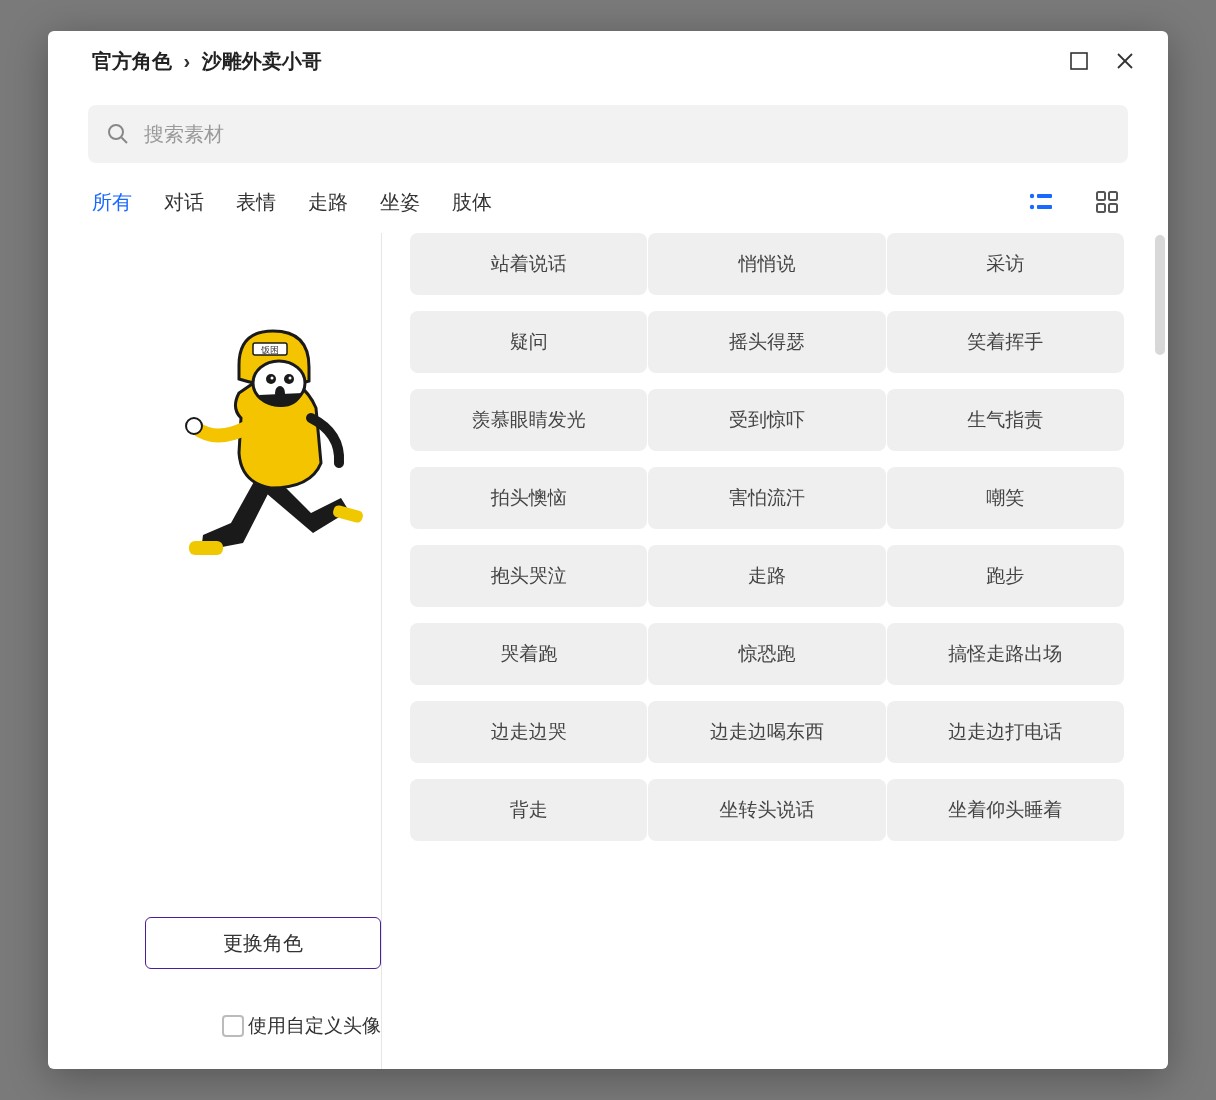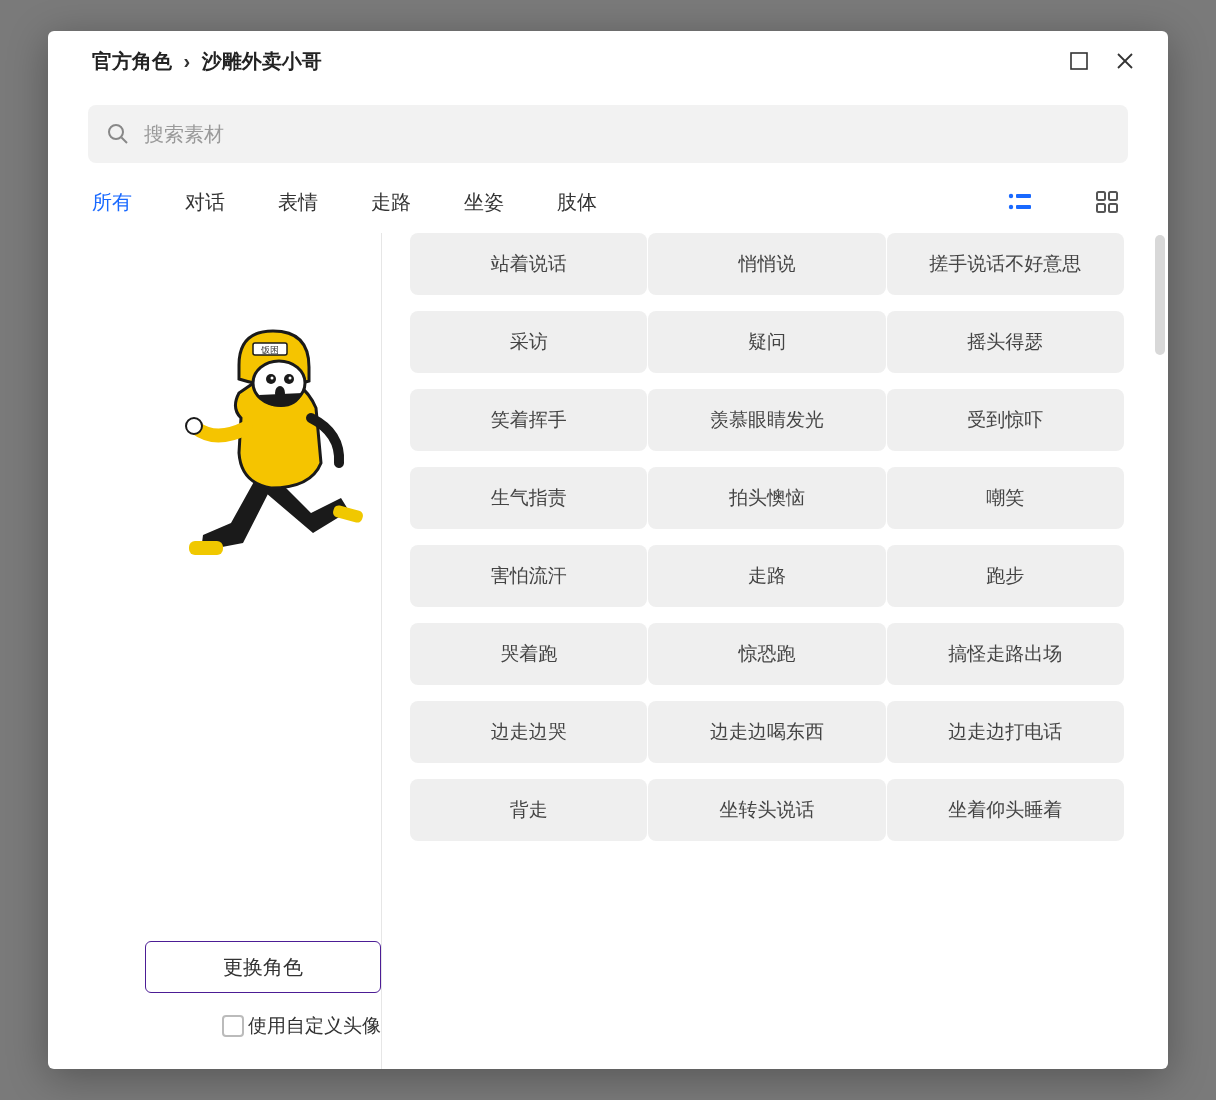--- a/index.html
+++ b/index.html
@@ -63,21 +63,21 @@
   font-size: 20px;
   color: #555;
   margin-left: 14px;
   outline: none;
 }
 .searchbar input::placeholder { color: #9a9a9a; }
 .tabrow {
   display: flex;
   align-items: center;
   padding: 10px 44px 14px 44px;
-  gap: 53px;
+  gap: 32px;
   font-size: 20px;
 }
 .tab { color: #333; cursor: pointer; }
 .tab.active { color: #1969ff; }
 .tabrow .spacer { flex: 1; }
 .viewbtn {
   width: 34px;
   height: 34px;
   display: flex;
   align-items: center;
@@ -116,20 +116,21 @@
   cursor: pointer;
   margin-bottom: 20px;
 }
 .checkrow {
   display: flex;
   align-items: center;
   font-size: 19px;
   color: #333;
   margin-bottom: 30px;
   gap: 4px;
+  margin-top: 24px;
 }
 .checkbox {
   width: 22px;
   height: 22px;
   border: 2px solid #bbb;
   border-radius: 4px;
   cursor: pointer;
 }
 .rightpane {
   flex: 1;
@@ -262,31 +263,31 @@
       <div class="checkrow">
         <div class="checkbox"></div>
         <span>使用自定义头像</span>
       </div>
     </div>
 
     <div class="rightpane">
       <div class="grid" id="grid">
           <div class="item">站着说话</div>
           <div class="item">悄悄说</div>
-          <div class="item">搓手说话不好意思</div>
           <div class="item">采访</div>
           <div class="item">疑问</div>
           <div class="item">摇头得瑟</div>
           <div class="item">笑着挥手</div>
           <div class="item">羡慕眼睛发光</div>
           <div class="item">受到惊吓</div>
           <div class="item">生气指责</div>
           <div class="item">拍头懊恼</div>
+          <div class="item">害怕流汗</div>
           <div class="item">嘲笑</div>
-          <div class="item">害怕流汗</div>
+          <div class="item">抱头哭泣</div>
           <div class="item">走路</div>
           <div class="item">跑步</div>
           <div class="item">哭着跑</div>
           <div class="item">惊恐跑</div>
           <div class="item">搞怪走路出场</div>
           <div class="item">边走边哭</div>
           <div class="item">边走边喝东西</div>
           <div class="item">边走边打电话</div>
           <div class="item">背走</div>
           <div class="item">坐转头说话</div>

